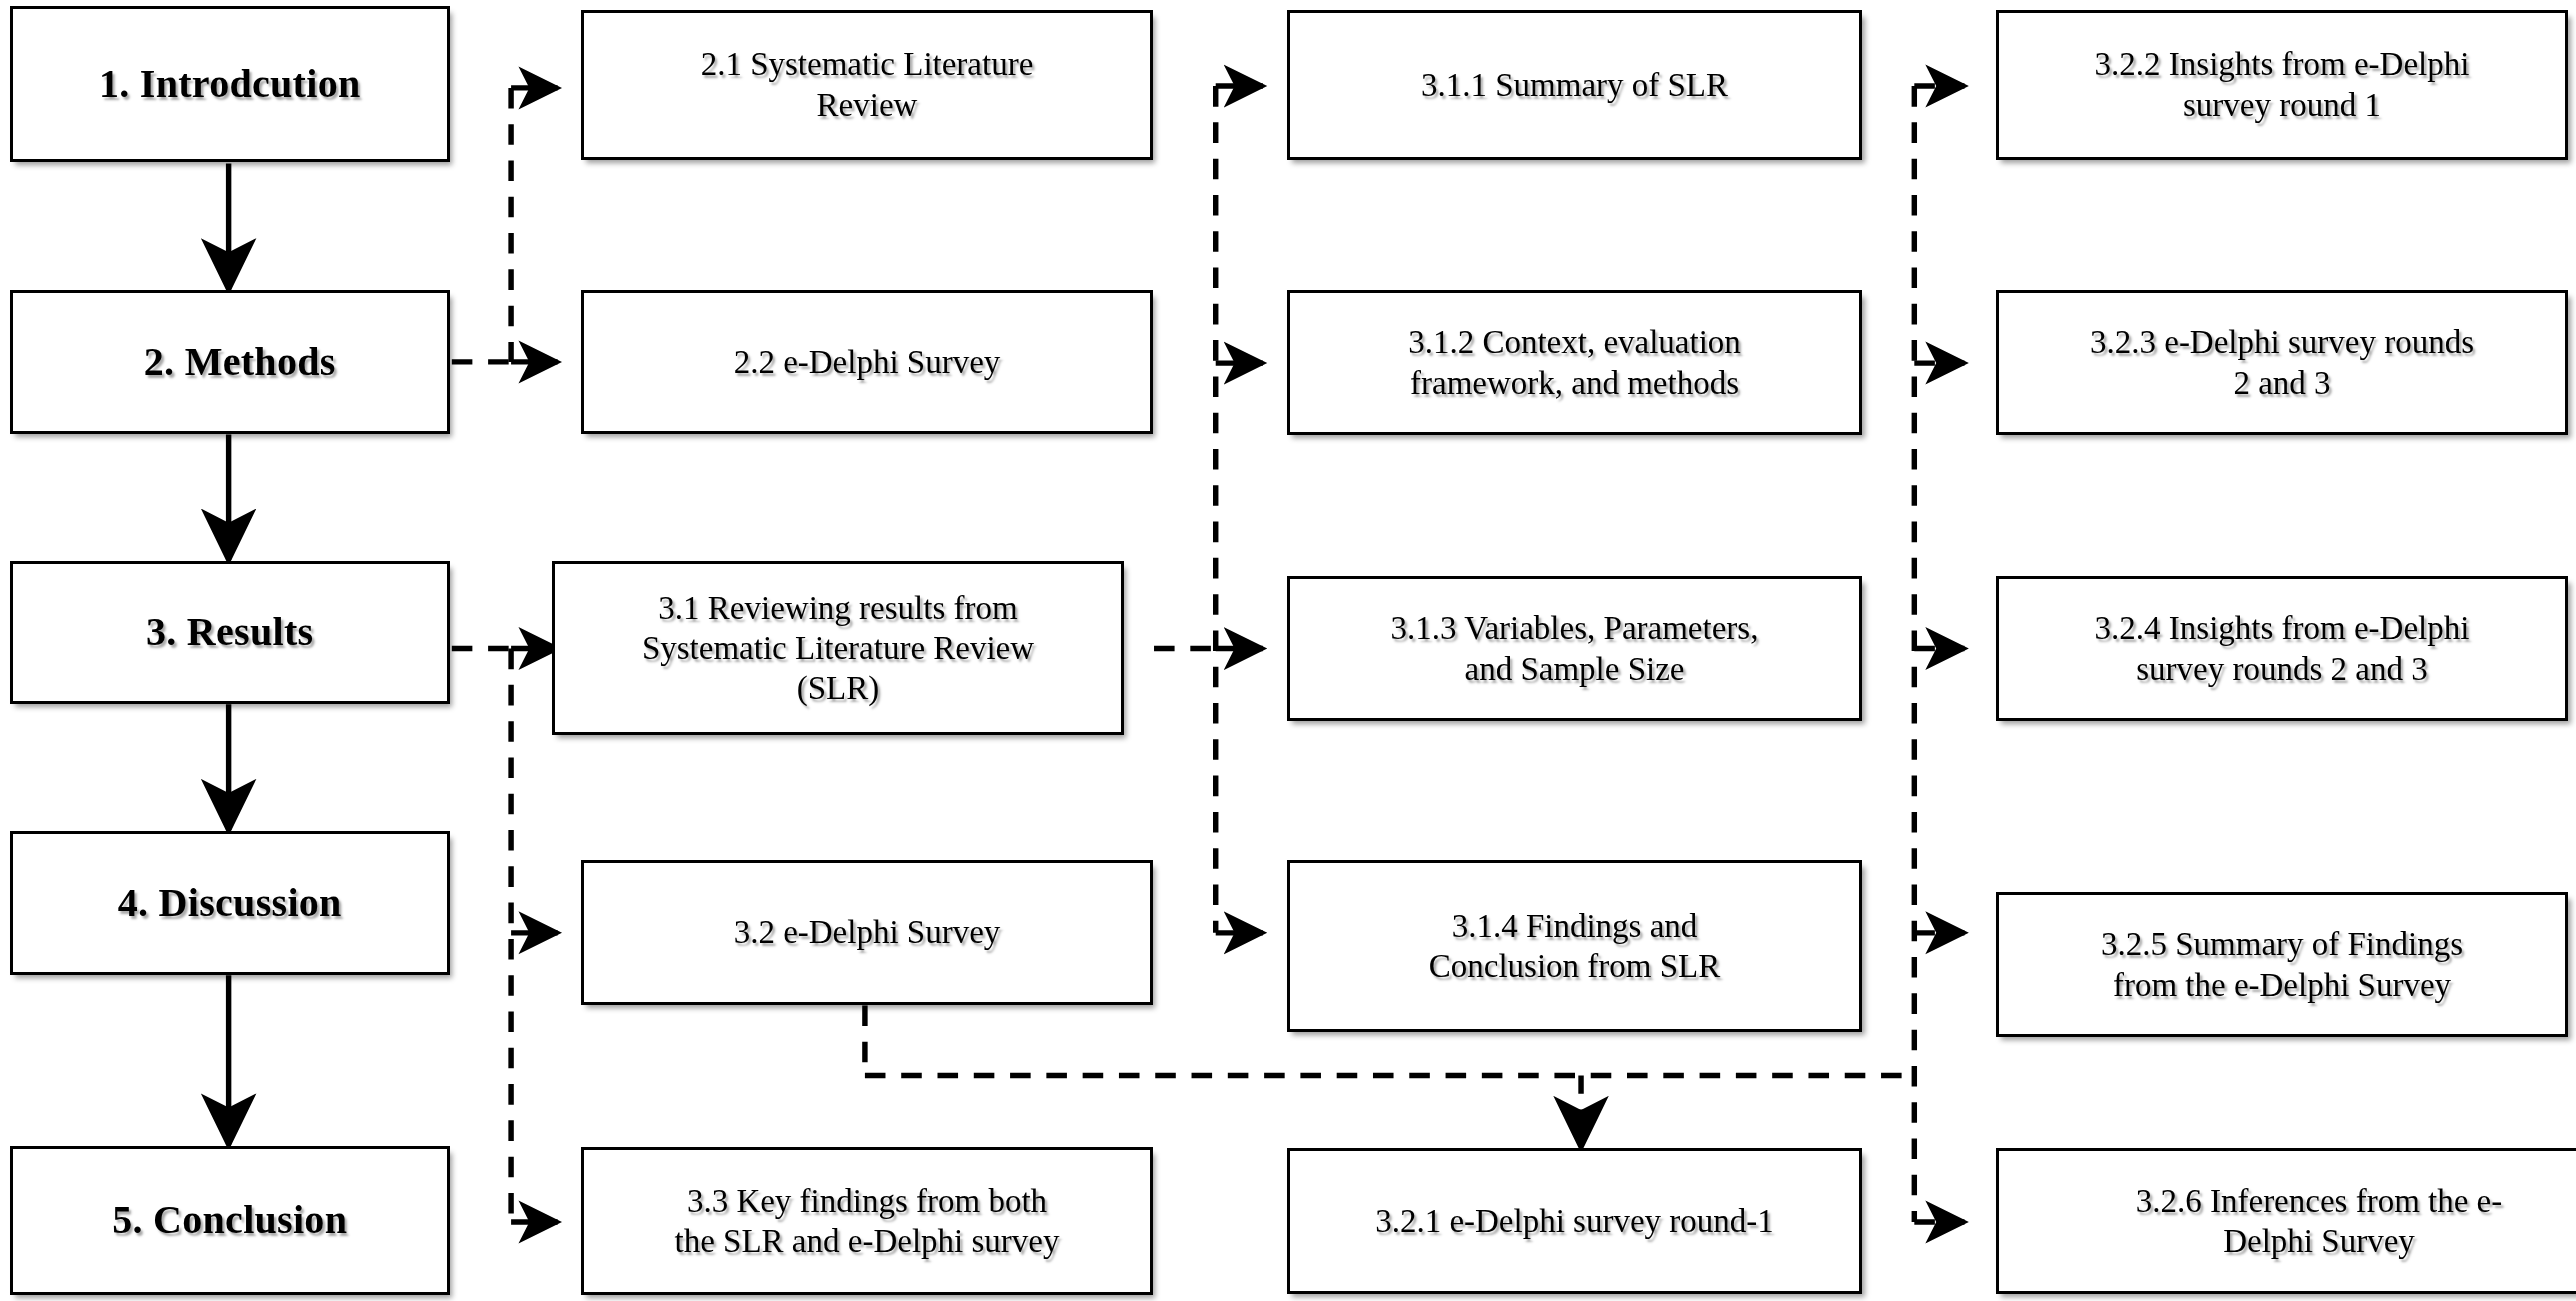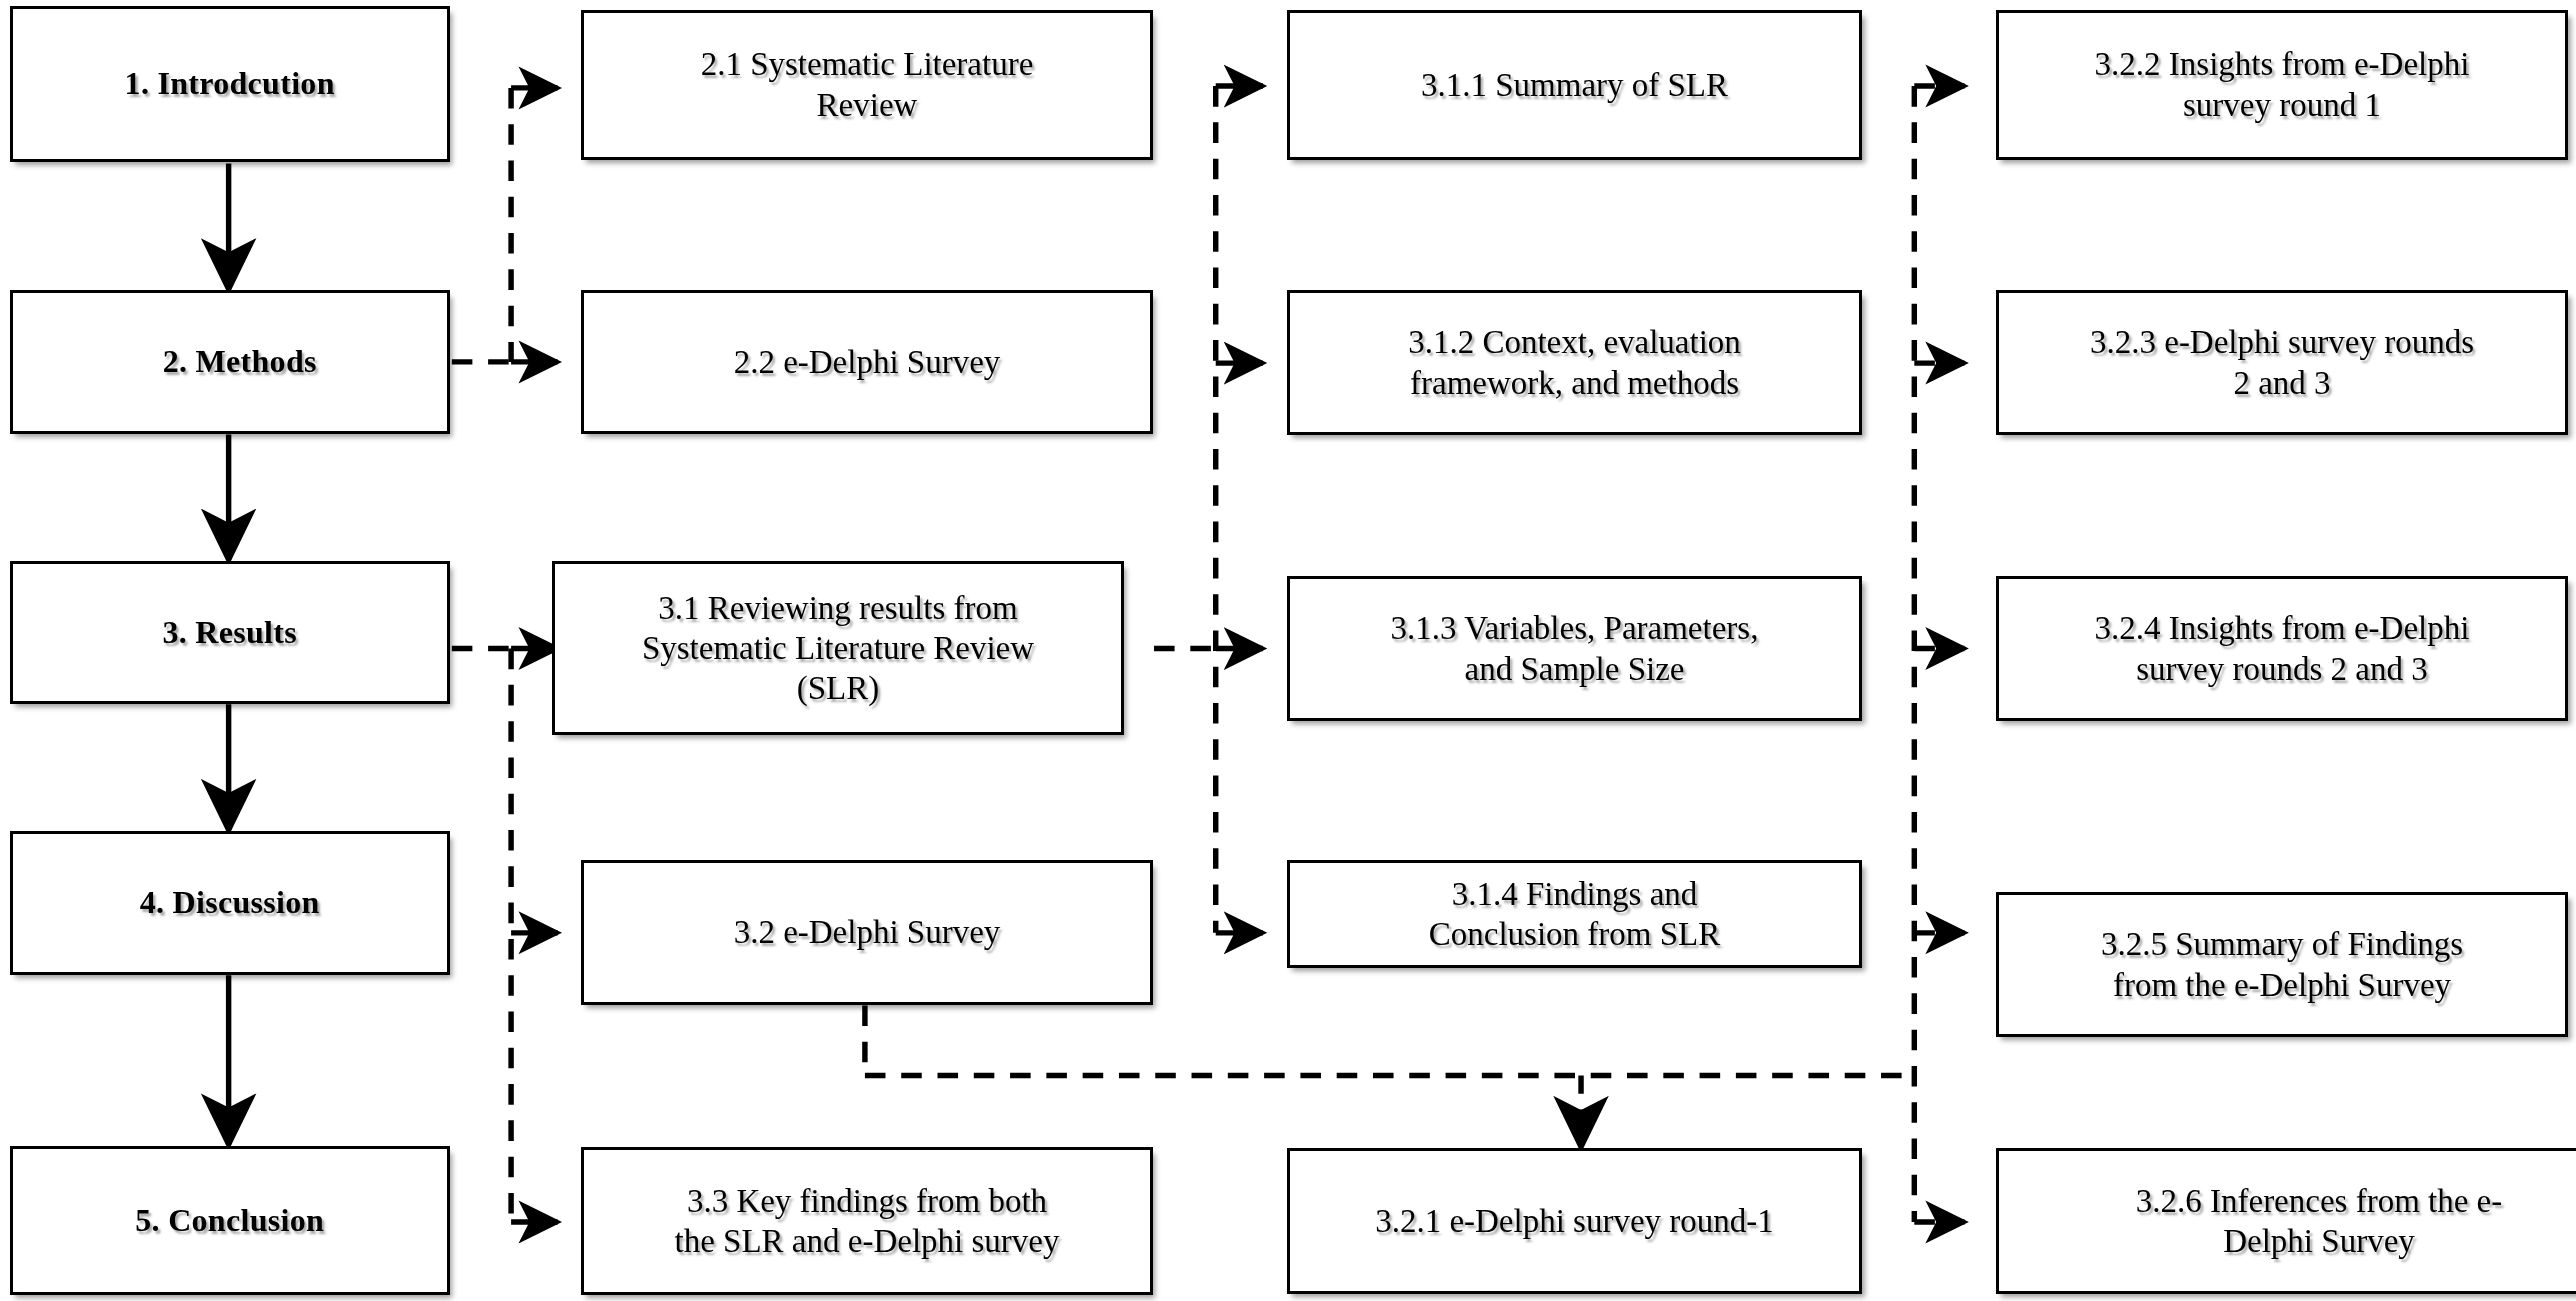--- a/index.html
+++ b/index.html
@@ -23,21 +23,21 @@
     box-shadow:4.2px 5.4px 5.4px -1.2px rgba(0,0,0,0.38);
   }
   .node .lbl{
     display:block;
     width:100%;
     padding:0 8.5px;
     white-space:pre-line;
     text-shadow:2.4px 3px 2.4px rgba(0,0,0,0.34);
   }
   
-  .node.main{ font-weight:bold; font-size:32px; letter-spacing:0.3px; }
+  .node.main{ font-weight:bold; font-size:40px; letter-spacing:0.3px; }
   
   .node.detail{ font-weight:normal; font-size:33px; }
 
   
   #links{position:absolute;left:0;top:0;width:2576px;height:1302px;z-index:2;}
 </style>
 </head>
 <body>
 
 <div id="stage">
@@ -139,21 +139,21 @@
     <span class="lbl">3.1.1 Summary of SLR</span>
   </div>
   <div class="node detail" style="left:1287px;top:290px;width:575px;height:145px;">
     <span class="lbl">3.1.2 Context, evaluation
 framework, and methods</span>
   </div>
   <div class="node detail" style="left:1287px;top:576px;width:575px;height:145px;">
     <span class="lbl">3.1.3 Variables, Parameters,
 and Sample Size</span>
   </div>
-  <div class="node detail" style="left:1287px;top:860px;width:575px;height:108px;">
+  <div class="node detail" style="left:1287px;top:860px;width:575px;height:172px;">
     <span class="lbl">3.1.4 Findings and
 Conclusion from SLR</span>
   </div>
   <div class="node detail" style="left:1287px;top:1148px;width:575px;height:146px;">
     <span class="lbl">3.2.1 e-Delphi survey round-1</span>
   </div>
 
   <div class="node detail" style="left:1996px;top:9.7px;width:572px;height:150px;">
     <span class="lbl">3.2.2  Insights from e-Delphi
 survey round 1</span>

